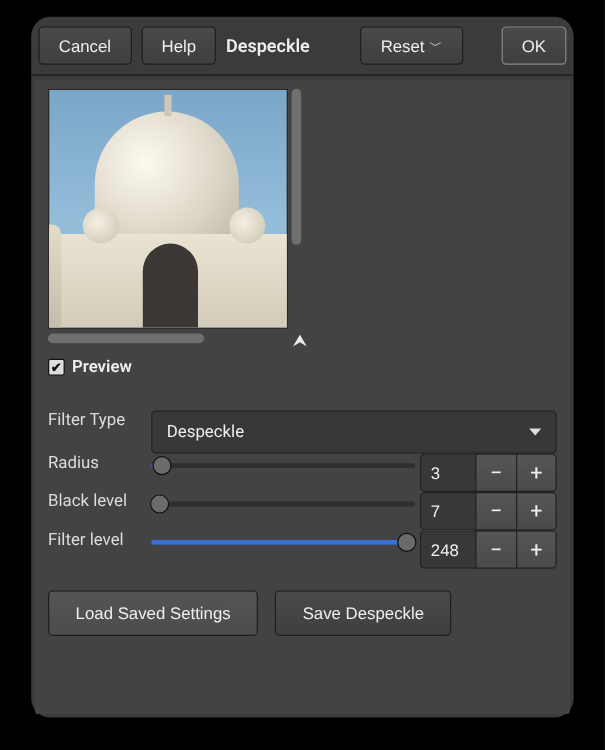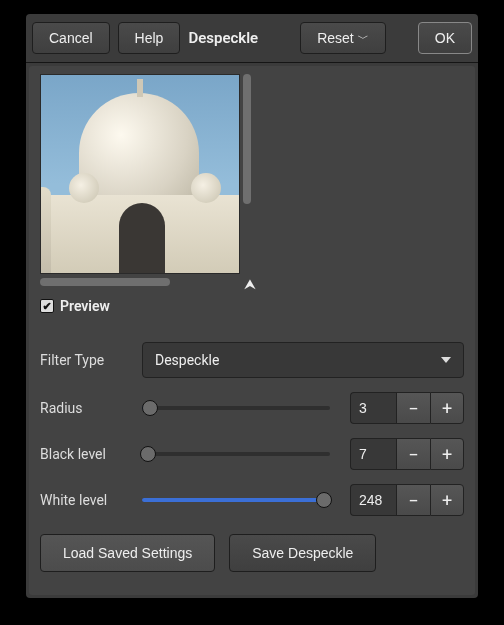--- a/index.html
+++ b/index.html
@@ -12,21 +12,21 @@
     color: #eee;
     overflow: hidden;
   }
   .dialog {
     position: absolute;
     left: 26px;
     top: 14px;
     width: 452px;
     height: 584px;
     background: #3b3b3b;
-    border-radius: 4px;
+    border-radius: 16px;
     display: flex;
     flex-direction: column;
   }
   .header {
     display: flex;
     align-items: center;
     gap: 8px;
     padding: 8px 6px;
     border-bottom: 1px solid #151515;
   }
@@ -182,23 +182,21 @@
     justify-content:center;
     font-size:11px;
     color:#111;
     border-radius:2px;
   }
   .controls {
     margin-top: 28px;
   }
   .row {
     display:flex;
-    align-items:center;
-    gap:20px;
-    margin-bottom: 14px;
+    gap:4px;
   }
   .row .label {
     width: 82px;
     color:#ddd;
   }
   .combo {
     flex:1;
     background:#383838;
     border:1px solid #222;
     border-radius:4px;
@@ -358,21 +356,21 @@
           <div class="knob" style="left:3%"></div>
         </div>
         <div class="spin">
           <input value="7" style="">
           <div class="sbtn minus">−</div>
           <div class="sbtn plus">+</div>
         </div>
       </div>
 
       <div class="row">
-        <div class="label">White level</div>
+        <div class="label">Filter level</div>
         <div class="slider">
           <div class="track"></div>
           <div class="fill" style="width:97%"></div>
           <div class="knob" style="left:97%"></div>
         </div>
         <div class="spin">
           <input value="248" style="">
           <div class="sbtn minus">−</div>
           <div class="sbtn plus">+</div>
         </div>

